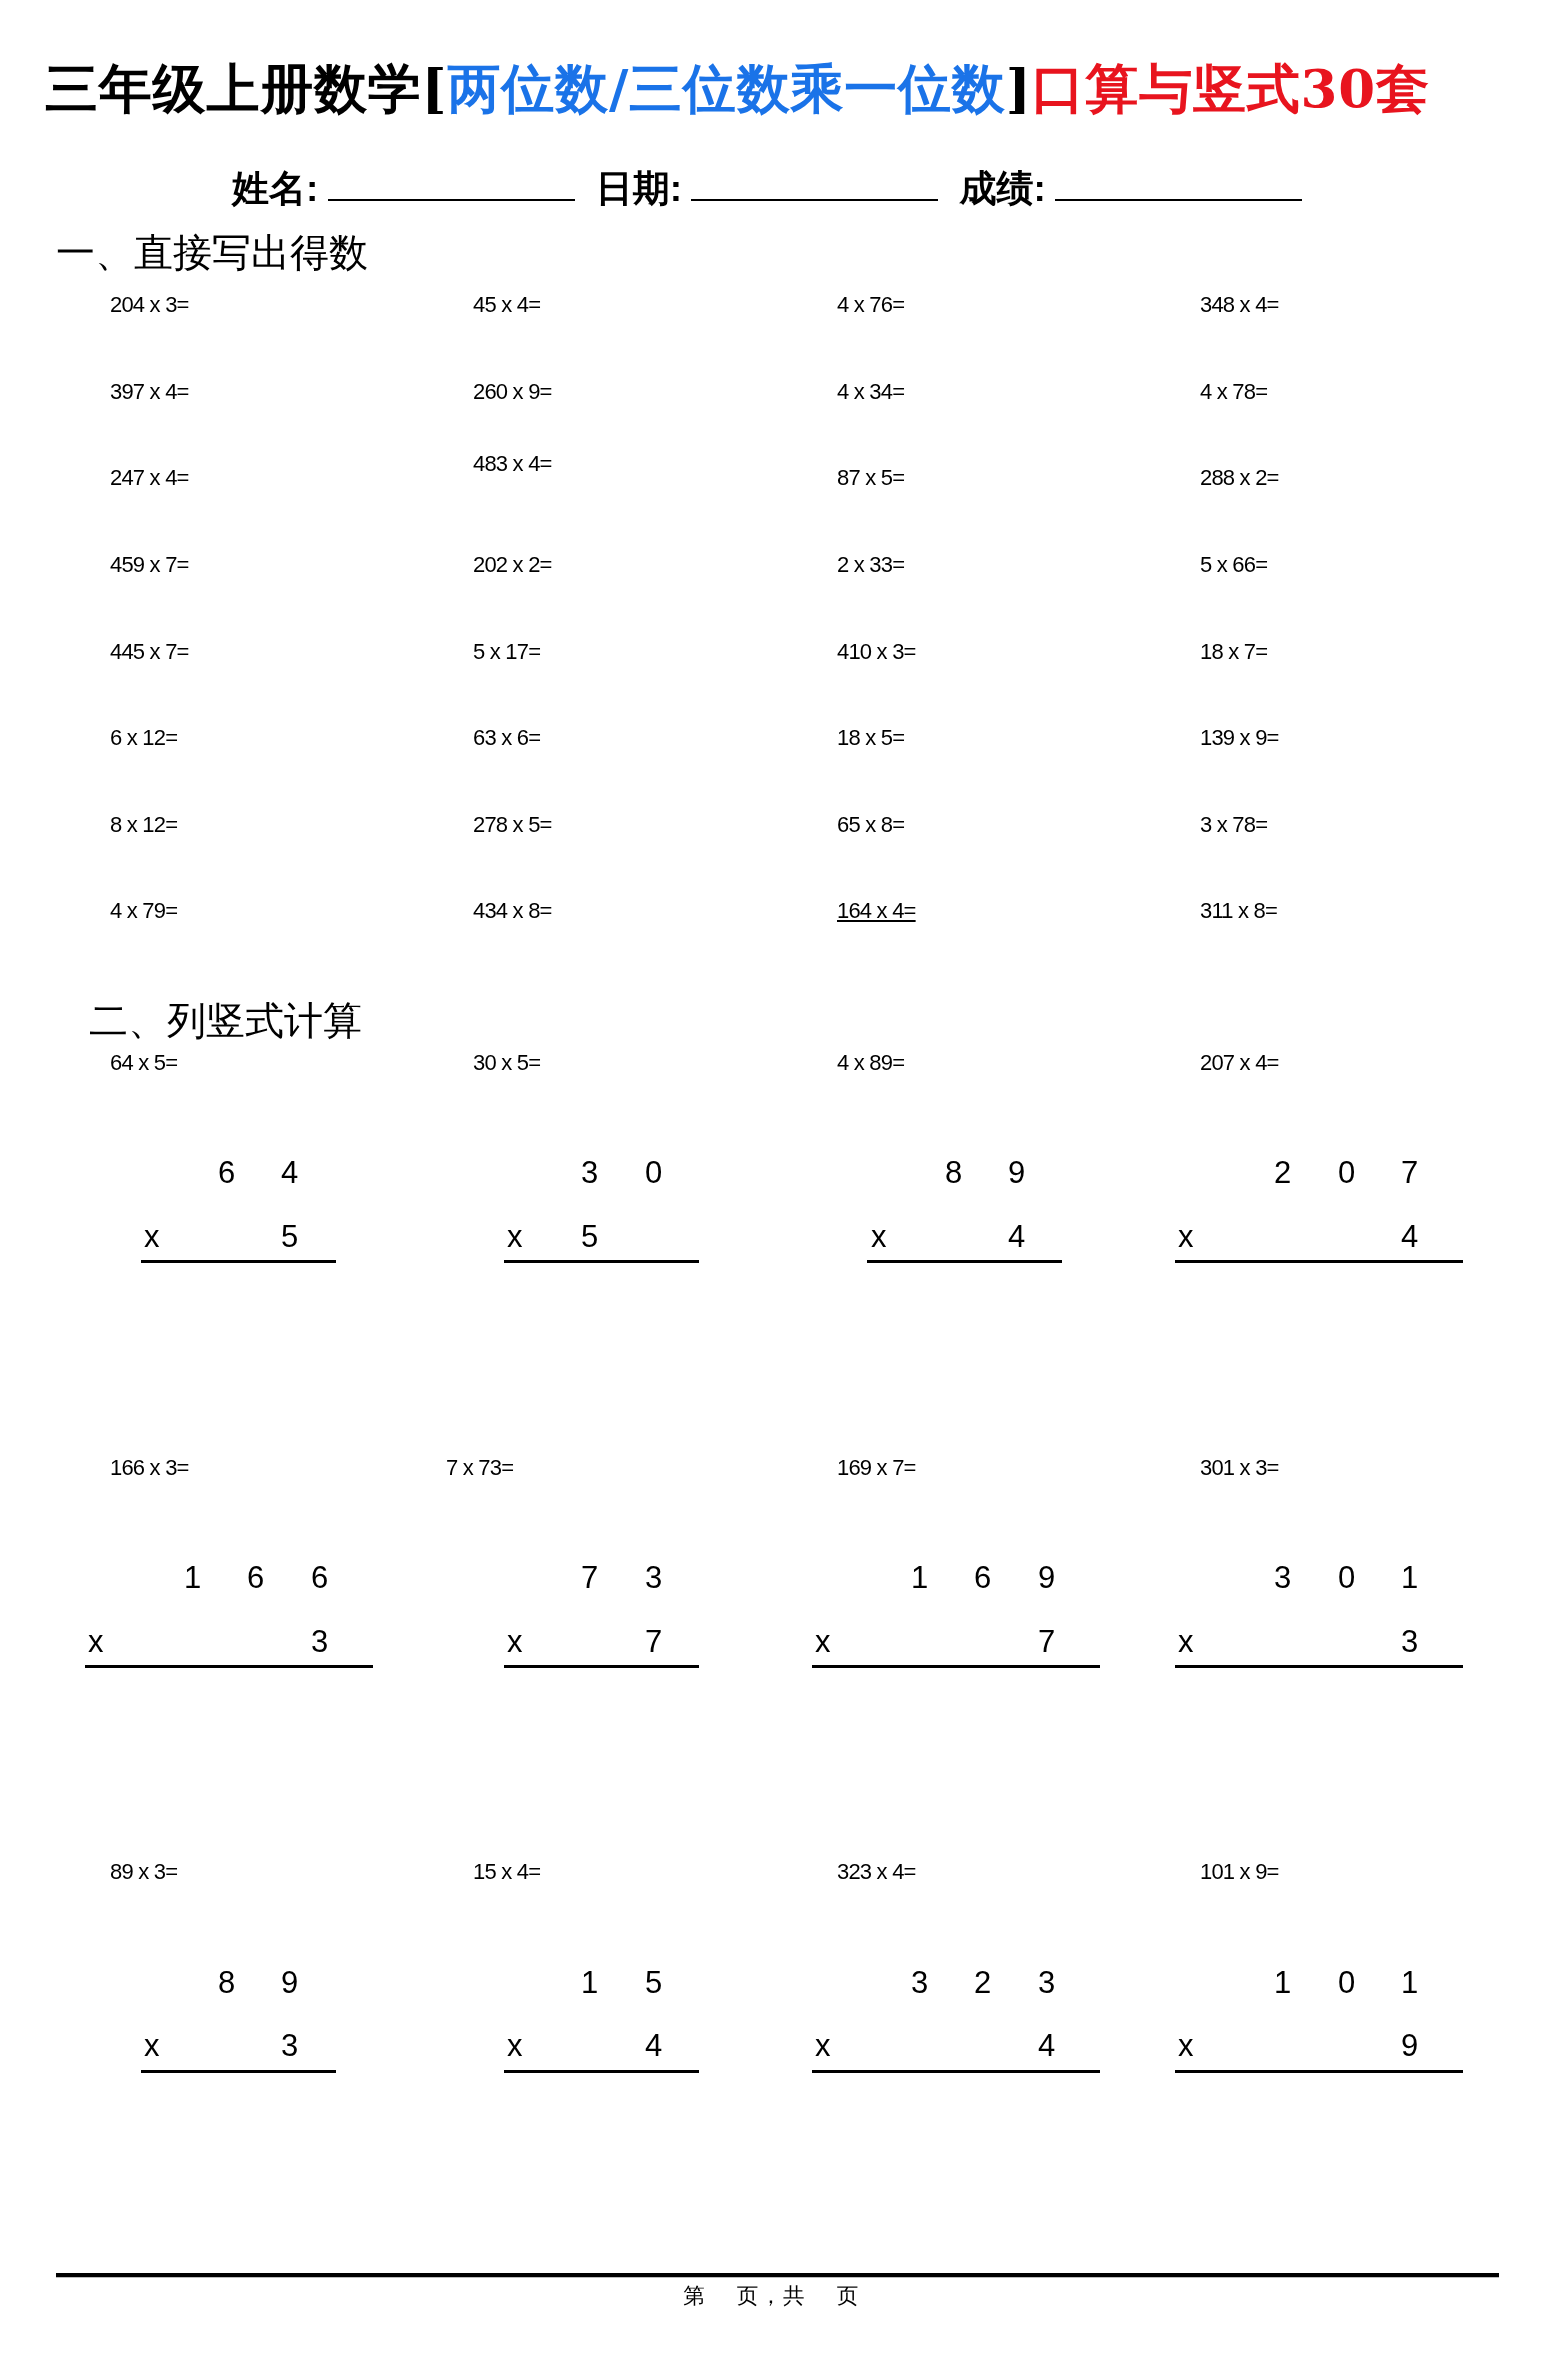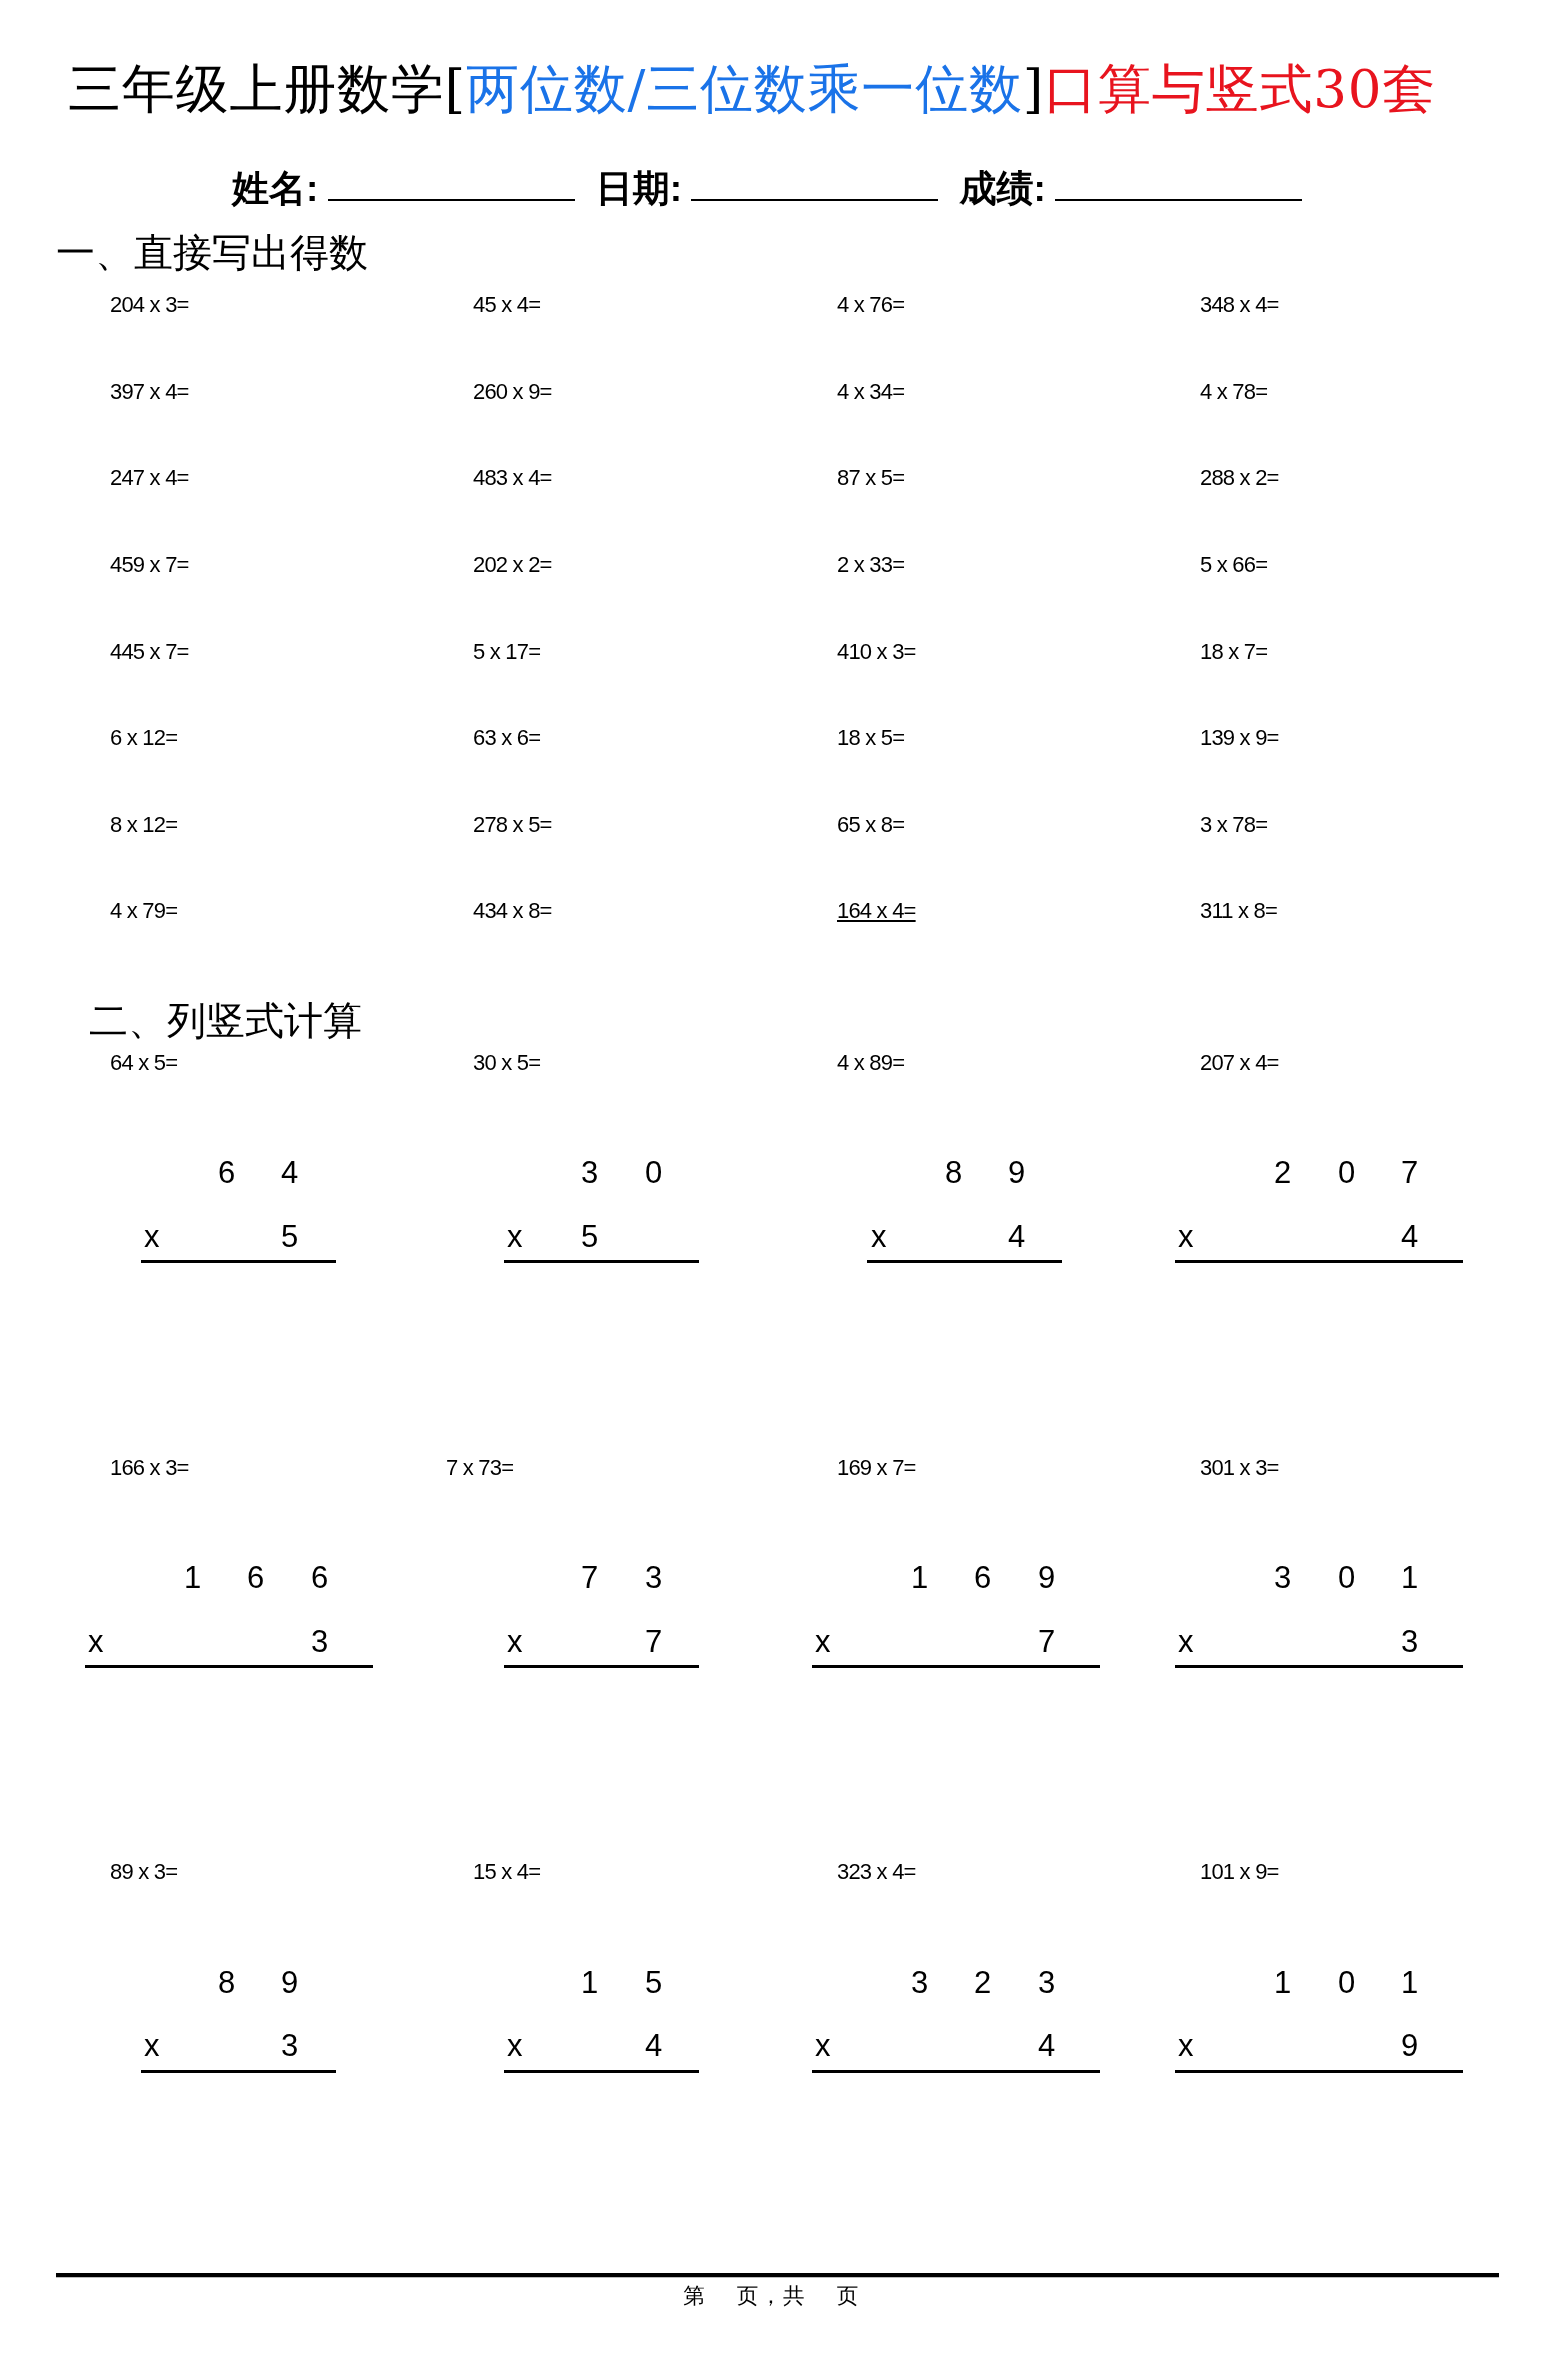--- a/index.html
+++ b/index.html
@@ -1,23 +1,23 @@
 <!DOCTYPE html>
 <html style="font-size:12.4px"><head>
 <meta charset="utf-8">
 <style>
   html, body { margin: 0; padding: 0; background: #ffffff; }
   body {
     width: 1543px; height: 2377px; position: relative; overflow: hidden;
     font-family: "Liberation Sans", "DejaVu Sans", sans-serif; color: #000;
   }
   .title {
-    position: absolute; left: 68px; top: 54px; width: 1454px;
+    position: absolute; left: 45px; top: 54px; width: 1454px;
     font-family: "DejaVu Serif", "Liberation Serif", serif;
-    font-size: 53px; font-weight: normal; white-space: nowrap; letter-spacing: 0.8px;
+    font-size: 53px; font-weight: bold; white-space: nowrap; letter-spacing: 0.8px;
   }
   .title .black { color: #000000; }
   .title .blue { color: #1a73e8; }
   .title .red { color: #e8141e; }
   .info {
     position: absolute; left: 232px; top: 164px; font-size: 37px; white-space: nowrap; font-weight: bold;
   }
   .info .field { display: inline-block; margin-right: 10.8px; }
   .info .blank {
     display: inline-block; width: 247px; border-bottom: 2.3px solid #000;
@@ -67,21 +67,21 @@
 <div id="section1-grid">
     <div class="cell" style="left: 110px; top: 292px;">204 x 3=</div>
     <div class="cell" style="left: 473px; top: 292px;">45 x 4=</div>
     <div class="cell" style="left: 837px; top: 292px;">4 x 76=</div>
     <div class="cell" style="left: 1200px; top: 292px;">348 x 4=</div>
     <div class="cell" style="left: 110px; top: 379px;">397 x 4=</div>
     <div class="cell" style="left: 473px; top: 379px;">260 x 9=</div>
     <div class="cell" style="left: 837px; top: 379px;">4 x 34=</div>
     <div class="cell" style="left: 1200px; top: 379px;">4 x 78=</div>
     <div class="cell" style="left: 110px; top: 465px;">247 x 4=</div>
-    <div class="cell" style="left: 473px; top: 465px;">483 x 4=</div>
+    <div class="cell" style="left: 473px; top: 451px;">483 x 4=</div>
     <div class="cell" style="left: 837px; top: 465px;">87 x 5=</div>
     <div class="cell" style="left: 1200px; top: 465px;">288 x 2=</div>
     <div class="cell" style="left: 110px; top: 552px;">459 x 7=</div>
     <div class="cell" style="left: 473px; top: 552px;">202 x 2=</div>
     <div class="cell" style="left: 837px; top: 552px;">2 x 33=</div>
     <div class="cell" style="left: 1200px; top: 552px;">5 x 66=</div>
     <div class="cell" style="left: 110px; top: 639px;">445 x 7=</div>
     <div class="cell" style="left: 473px; top: 639px;">5 x 17=</div>
     <div class="cell" style="left: 837px; top: 639px;">410 x 3=</div>
     <div class="cell" style="left: 1200px; top: 639px;">18 x 7=</div>

